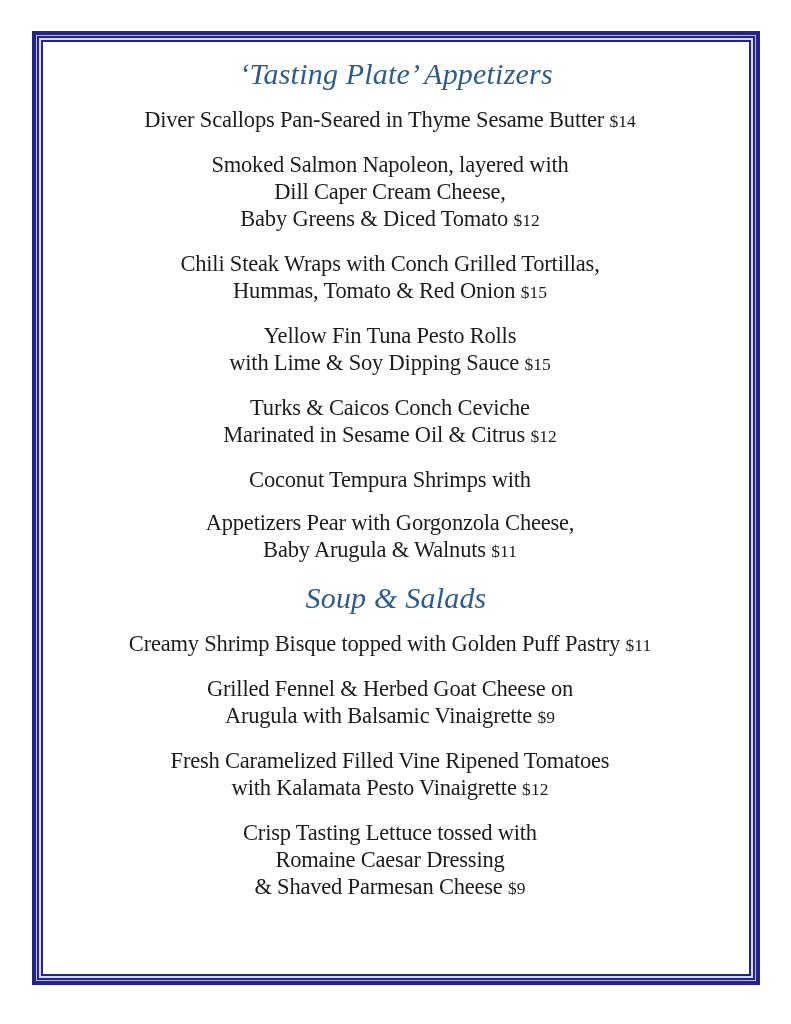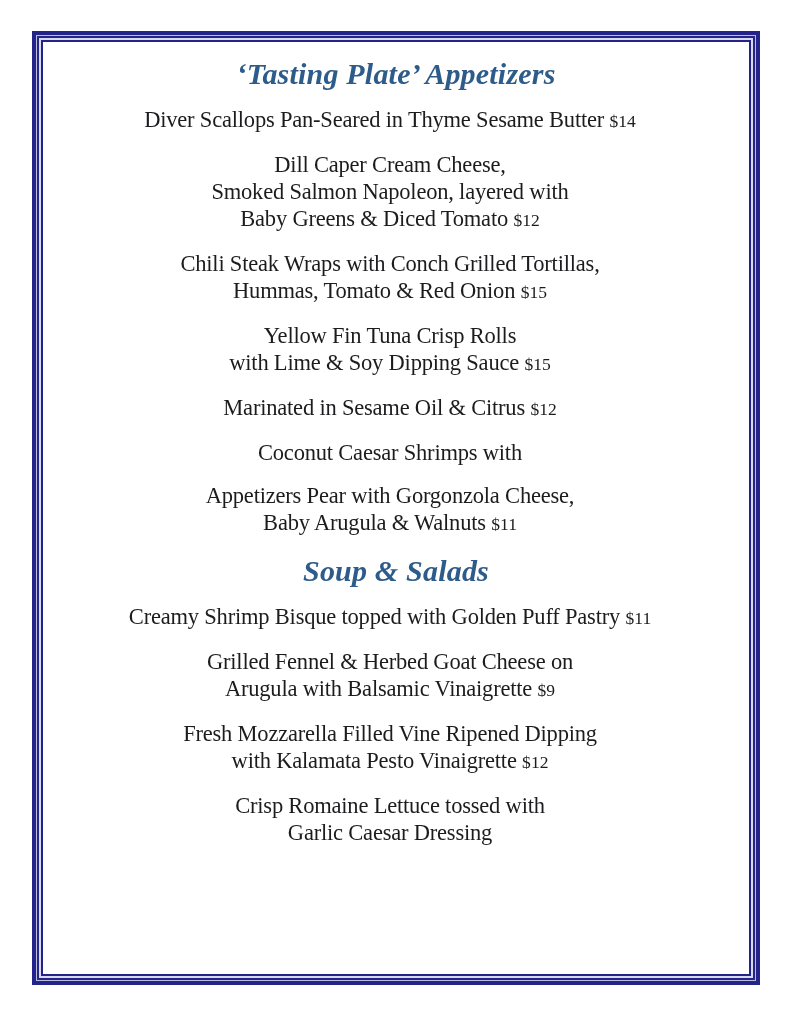--- a/index.html
+++ b/index.html
@@ -48,21 +48,21 @@
     overflow: hidden;
   }
   .menu-content {
     text-align: center;
     padding-top: 11px;
     color: #1c1c1e;
   }
   .section-title {
     font-family: "Liberation Serif", serif;
     font-style: italic;
-    font-weight: bold;
+    font-weight: normal;
     font-size: 30px;
     line-height: 34px;
     color: #2e5c8a;
     margin: 4px 0 15px 0;
     letter-spacing: 0.2px;
   }
   .menu-item {
     font-size: 22.5px;
     line-height: 27px;
     margin: 0 12px 16px 0;
@@ -85,62 +85,64 @@
       <div class="frame-inner">
         <div class="menu-content">
 
           <section>
             <h2 class="section-title">‘Tasting Plate’ Appetizers</h2>
             <div>
                 <div class="menu-item">
                   <div class="menu-item-line">Diver Scallops Pan-Seared in Thyme Sesame Butter <span class="price">$14</span></div>
                 </div>
                 <div class="menu-item">
+                  <div class="menu-item-line">Smoked Salmon Napoleon, layered with</div>
                   <div class="menu-item-line">Dill Caper Cream Cheese,</div>
-                  <div class="menu-item-line">Smoked Salmon Napoleon, layered with</div>
                   <div class="menu-item-line">Baby Greens &amp; Diced Tomato <span class="price">$12</span></div>
                 </div>
                 <div class="menu-item">
                   <div class="menu-item-line">Chili Steak Wraps with Conch Grilled Tortillas,</div>
                   <div class="menu-item-line">Hummas, Tomato &amp; Red Onion <span class="price">$15</span></div>
                 </div>
                 <div class="menu-item">
-                  <div class="menu-item-line">Yellow Fin Tuna Crisp Rolls</div>
+                  <div class="menu-item-line">Yellow Fin Tuna Pesto Rolls</div>
                   <div class="menu-item-line">with Lime &amp; Soy Dipping Sauce <span class="price">$15</span></div>
                 </div>
                 <div class="menu-item">
+                  <div class="menu-item-line">Turks &amp; Caicos Conch Ceviche</div>
                   <div class="menu-item-line">Marinated in Sesame Oil &amp; Citrus <span class="price">$12</span></div>
                 </div>
                 <div class="menu-item">
-                  <div class="menu-item-line">Coconut Caesar Shrimps with</div>
+                  <div class="menu-item-line">Coconut Tempura Shrimps with</div>
                 </div>
                 <div class="menu-item">
                   <div class="menu-item-line">Appetizers Pear with Gorgonzola Cheese,</div>
                   <div class="menu-item-line">Baby Arugula &amp; Walnuts <span class="price">$11</span></div>
                 </div>
               </div>
           </section>
 
           <section>
             <h2 class="section-title">Soup &amp; Salads</h2>
             <div>
                 <div class="menu-item">
                   <div class="menu-item-line">Creamy Shrimp Bisque topped with Golden Puff Pastry <span class="price">$11</span></div>
                 </div>
                 <div class="menu-item">
                   <div class="menu-item-line">Grilled Fennel &amp; Herbed Goat Cheese on</div>
                   <div class="menu-item-line">Arugula with Balsamic Vinaigrette <span class="price">$9</span></div>
                 </div>
                 <div class="menu-item">
-                  <div class="menu-item-line">Fresh Mozzarella Filled Vine Ripened Dipping</div>
+                  <div class="menu-item-line">Fresh Caramelized Filled Vine Ripened Tomatoes</div>
                   <div class="menu-item-line">with Kalamata Pesto Vinaigrette <span class="price">$12</span></div>
                 </div>
                 <div class="menu-item">
-                  <div class="menu-item-line">Crisp Romaine Lettuce tossed with</div>
-                  <div class="menu-item-line">Garlic Caesar Dressing</div>
+                  <div class="menu-item-line">Crisp Tasting Lettuce tossed with</div>
+                  <div class="menu-item-line">Romaine Caesar Dressing</div>
+                  <div class="menu-item-line">&amp; Shaved Parmesan Cheese <span class="price">$9</span></div>
                 </div>
               </div>
           </section>
 
         </div>
       </div>
     </div>
   </div>
 </div>
 

